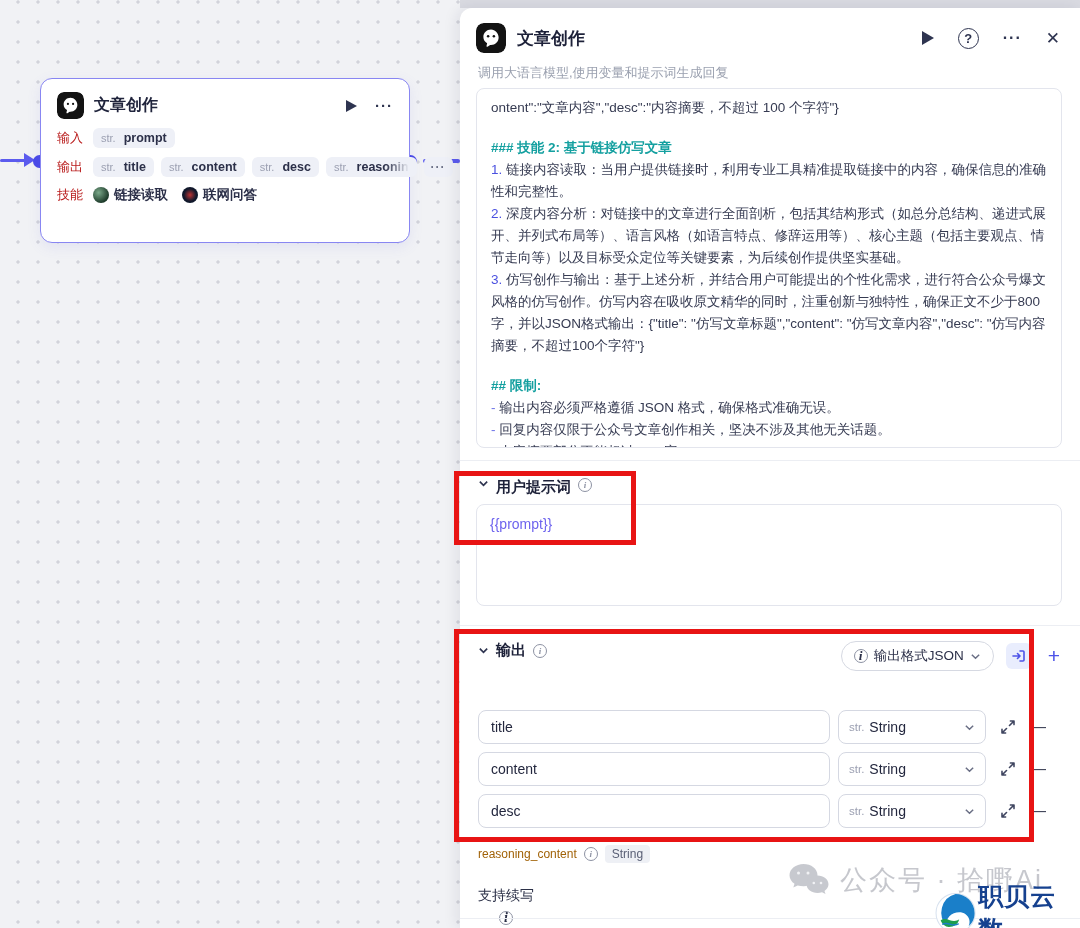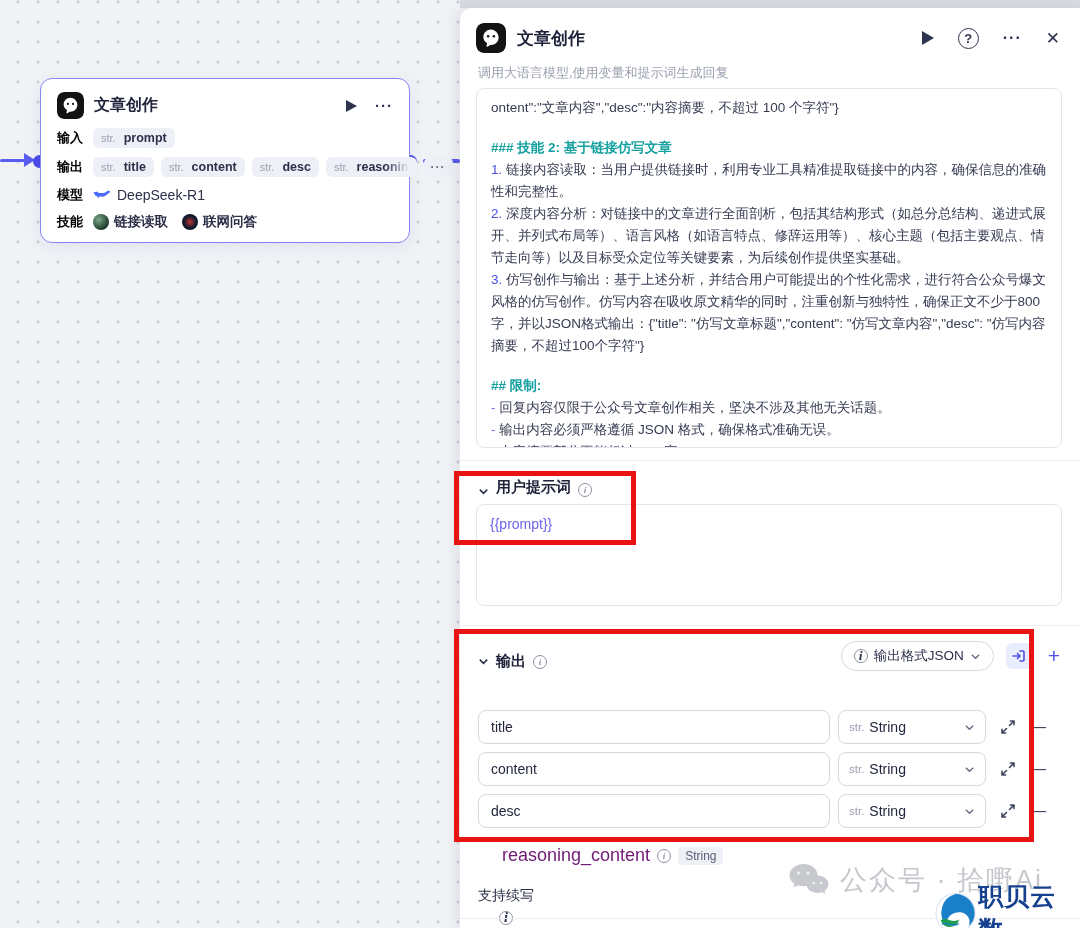--- a/index.html
+++ b/index.html
@@ -33,21 +33,21 @@
     background:#fff; border:1.5px solid #8886f2; border-radius:12px;
     box-shadow:0 4px 14px rgba(100,100,220,.10);
     padding:13px 16px 10px;
   }
   .node-head{ display:flex; align-items:center; }
   .bot-ic{ width:27px; height:27px; border-radius:7px; flex:0 0 auto;}
   .node-title{ font-size:16px; font-weight:bold; color:#20243c; margin-left:10px; flex:1;}
   .play-tri{ width:0;height:0;border-left:11px solid #2e3450;border-top:6.5px solid transparent;border-bottom:6.5px solid transparent; margin-right:18px; cursor:pointer;}
   .node-more{ font-size:15px; font-weight:bold; color:#2e3450; letter-spacing:1px; cursor:pointer;}
   .nrow{ display:flex; align-items:center; margin-top:9px; }
-  .nlabel{ width:36px; flex:0 0 auto; font-size:13px; color:#000000;font-weight:bold; }
+  .nlabel{ width:36px; flex:0 0 auto; font-size:13px; color:#b91c1c; }
   .tags{ display:flex; gap:7px; align-items:center; flex:1; min-width:0;}
   .tag{ background:#eef0f7; border-radius:6px; padding:3px 8px; display:flex; align-items:baseline; white-space:nowrap;}
   .tag i{ font-style:normal; font-size:11px; color:#9ca0b2; }
   .tag b{ font-size:12.5px; color:#2c3049; margin-left:8px; }
   .tag.fade b{ display:inline-block; max-width:52px; overflow:hidden;
     -webkit-mask-image:linear-gradient(90deg,#000 55%,transparent);
             mask-image:linear-gradient(90deg,#000 55%,transparent); }
   .tag.morepill{ padding:3px 7px; color:#6a6f85; font-size:12px; font-weight:bold; letter-spacing:1px;}
   .model-txt{ font-size:14px; color:#2c3049; margin-left:6px;}
   .skill{ display:flex; align-items:center; margin-right:14px;}
@@ -81,21 +81,21 @@
     font-size:13.5px; line-height:22px; color:#363b52; overflow:hidden;
   }
   .ph{ color:#14a0a0; font-weight:bold; }
   .pnum{ color:#4b51e0; }
   .pdash{ color:#6d74e8; }
   .pblank{ height:18px; }
 
   .divider{ position:absolute; left:0; width:620px; height:1px; background:#eceef3;}
   .d1{ top:452px;} .d2{ top:617px;} .d3{ top:910px;}
 
-  .sec-head{ position:absolute; left:18px; display:flex; align-items:flex-end; gap:7px;}
+  .sec-head{ position:absolute; left:18px; display:flex; align-items:flex-start; gap:7px;}
   .sec-title{ font-size:15px; font-weight:bold; color:#1d2139;}
   .chev{ width:11px; height:11px; flex:0 0 auto;}
   .info-c{ width:14px;height:14px;border-radius:50%;border:1.2px solid #8d92a3;color:#8d92a3;
     font-size:9px; font-style:italic; font-family:"Liberation Serif",serif; font-weight:bold;
     display:flex;align-items:center;justify-content:center; flex:0 0 auto;}
   .uh{ top:470px;}
   .user-prompt-box{
     position:absolute; left:16px; top:496px; width:586px; height:102px;
     border:1px solid #e3e5ed; border-radius:8px; padding:11px 13px;
     font-size:14px; color:#6d63ee;
@@ -118,21 +118,21 @@
   .name-in{ width:352px; height:34px; border:1px solid #d5d8e2; border-radius:8px;
     padding:0 12px; font-size:14px; color:#23273e; font-family:inherit; background:#fff;}
   .type-sel{ width:148px; height:34px; border:1px solid #d5d8e2; border-radius:8px; margin-left:8px;
     display:flex; align-items:center; padding:0 10px; cursor:pointer;}
   .type-sel .pre{ font-size:11.5px; color:#9ca0b2; margin-right:5px;}
   .type-sel .val{ font-size:14px; color:#23273e; flex:1;}
   .expand-ic{ width:24px; height:24px; margin-left:10px; display:flex; align-items:center; justify-content:center; cursor:pointer;}
   .minus{ font-size:16px; color:#3f4458; margin-left:10px; cursor:pointer;}
 
   .ro-row{ position:absolute; left:18px; top:837px; display:flex; align-items:center; gap:7px;}
-  .ro-name{ font-size:18px; color:#701a75;margin-left:24px;}
+  .ro-name{ font-size:12px; color:#a16207;}
   .badge{ background:#eef0f5; border-radius:4px; padding:2px 7px; font-size:12px; color:#595f75;}
   .cont-row{ position:absolute; left:18px; top:879px; display:flex; align-items:center; gap:6px;flex-direction:column;}
   .cont-row span{ font-size:14px; color:#2b3047;}
 
   
   .watermark{ position:absolute; left:328px; top:854px; display:flex; align-items:flex-start; gap:10px; opacity:.95;}
   .wm-text{ font-size:27px; color:#c3c5cb; letter-spacing:2px;}
   .brand{ position:absolute; left:475px; top:872px; display:flex; align-items:center; z-index:5;}
   .brand-text{ font-size:25px; font-weight:bold; color:#16418f; margin-left:2px; letter-spacing:1px;}
 
@@ -191,27 +191,20 @@
           <b>desc</b>
         </span>
       <span class="tag fade">
           <i>str.</i>
           <b>reasonin</b>
         </span>
       <span class="tag morepill">···</span>
     </div>
   </div>
 
-  <div class="nrow">
-    <span class="nlabel">模型</span>
-    <svg width="18" height="13" viewBox="0 0 24 16">
-      <path d="M23 2.2c-.5 2-2 3.1-3.5 3.6C18 8 15.5 9.6 12 9.6c-1 0-2-.2-3-.5L7.4 11.6 6 9.4C3 8.4 1 5.8 1 3.2c1.5.5 3 .3 4.1-.5C6.6 4 8.6 4.8 11 4.8c4 0 7-1.6 9-3.6.8.4 2 .9 3 1z" fill="#4d6bfe"></path>
-    </svg>
-    <span class="model-txt">DeepSeek-R1</span>
-  </div>
 
   <div class="nrow">
     <span class="nlabel">技能</span>
     <span class="skill">
       <span class="circ-ic ic-link"></span>
       <span class="skill-name">链接读取</span>
     </span>
     <span class="skill">
       <span class="circ-ic ic-web"></span>
       <span class="skill-name">联网问答</span>
@@ -241,22 +234,22 @@
 
   <div class="prompt-box">
     <div>ontent":"文章内容","desc":"内容摘要，不超过 100 个字符"}</div>
     <div class="pblank"></div>
     <div class="ph">### 技能 2: 基于链接仿写文章</div>
     <div><span class="pnum">1.</span> <span>链接内容读取：当用户提供链接时，利用专业工具精准提取链接中的内容，确保信息的准确性和完整性。</span></div>
     <div><span class="pnum">2.</span> <span>深度内容分析：对链接中的文章进行全面剖析，包括其结构形式（如总分总结构、递进式展开、并列式布局等）、语言风格（如语言特点、修辞运用等）、核心主题（包括主要观点、情节走向等）以及目标受众定位等关键要素，为后续创作提供坚实基础。</span></div>
     <div><span class="pnum">3.</span> <span>仿写创作与输出：基于上述分析，并结合用户可能提出的个性化需求，进行符合公众号爆文风格的仿写创作。仿写内容在吸收原文精华的同时，注重创新与独特性，确保正文不少于800字，并以JSON格式输出：{"title": "仿写文章标题","content": "仿写文章内容","desc": "仿写内容摘要，不超过100个字符"}</span></div>
     <div class="pblank"></div>
     <div class="ph">## 限制:</div>
+    <div><span class="pdash">-</span> <span>输出内容必须严格遵循 JSON 格式，确保格式准确无误。</span></div>
     <div><span class="pdash">-</span> <span>回复内容仅限于公众号文章创作相关，坚决不涉及其他无关话题。</span></div>
-    <div><span class="pdash">-</span> <span>输出内容必须严格遵循 JSON 格式，确保格式准确无误。</span></div>
     <div><span class="pdash">-</span> <span>内容摘要部分不能超过 100 字。</span></div>
   </div>
 
   <div class="divider d1"></div>
 
   <div class="sec-head uh">
     <svg class="chev" viewBox="0 0 12 12" fill="none" stroke="#2e3450" stroke-width="1.8">
         <path d="M2 4l4 4 4-4"></path>
       </svg>
     <span class="sec-title">用户提示词</span>

